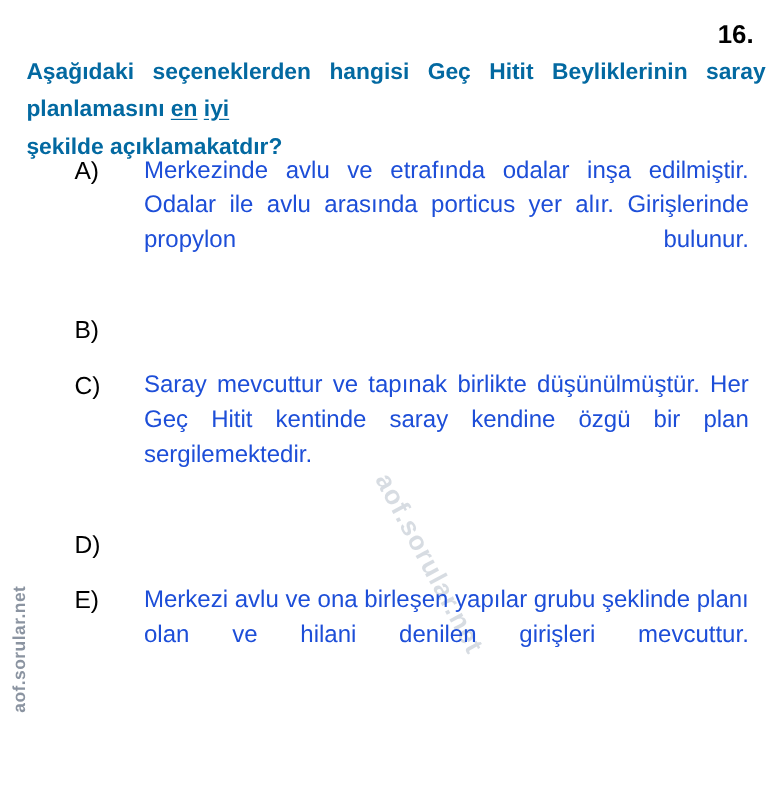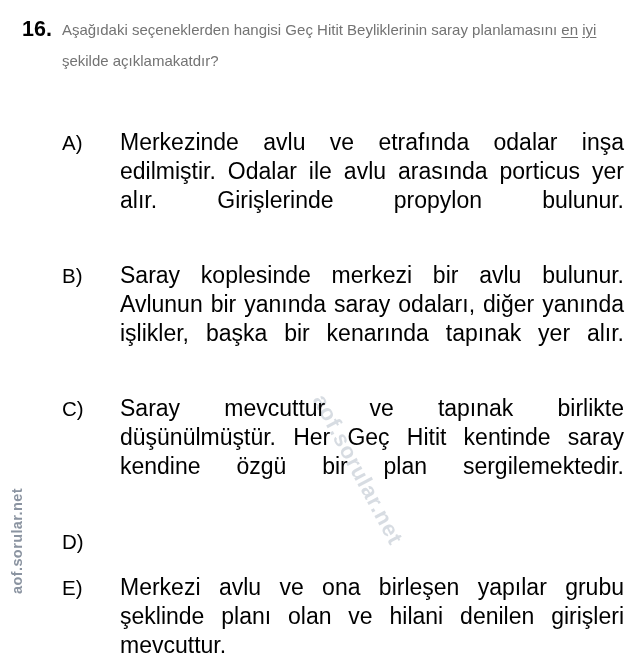--- a/index.html
+++ b/index.html
@@ -52,37 +52,38 @@
     pointer-events: none;
   }
 
   
   .question {
     position: absolute;
     left: 22px;
     top: 14px;
     width: 616px;
     display: flex;
-    align-items: flex-start;
+    align-items: flex-end;
+    flex-direction: column;
   }
   .q-number {
     flex: 0 0 auto;
     font-weight: bold;
     font-size: 21.5px;
     line-height: 31px;
     color: #000;
     padding-right: 10px;
     white-space: nowrap;
   }
   .q-body {
     flex: 1 1 auto;
-    font-weight: normal;
-    font-size: 15px;
+    font-weight: bold;
+    font-size: 19px;
     line-height: 31px;
-    color: #737373;
+    color: #0369a1;
     text-align: justify;
     text-justify: inter-word;
   }
   .q-body .lastline {
     text-align: left;
   }
   .u { text-decoration: underline; text-underline-offset: 2px; }
 
   
   .options {
@@ -98,23 +99,23 @@
   }
   .opt-letter {
     flex: 0 0 58px;
     font-size: 20.5px;
     line-height: 29px;
     color: #000;
     font-weight: normal;
   }
   .opt-text {
     flex: 1 1 auto;
-    font-size: 23px;
+    font-size: 20px;
     line-height: 29px;
-    color: #000000;
+    color: #1d4ed8;
     text-align: justify;
     text-justify: inter-word;
   }
   
   .opt-text::after {
     content: "";
     display: inline-block;
     width: 100%;
   }
 </style>
@@ -138,21 +139,20 @@
 
   <div class="options">
 
     <div class="option">
       <div class="opt-letter">A)</div>
       <div class="opt-text">Merkezinde avlu ve etrafında odalar inşa edilmiştir. Odalar ile avlu arasında porticus yer alır. Girişlerinde propylon bulunur.</div>
     </div>
 
     <div class="option">
       <div class="opt-letter">B)</div>
-      <div class="opt-text">Saray koplesinde merkezi bir avlu bulunur. Avlunun bir yanında saray odaları, diğer yanında işlikler, başka bir kenarında tapınak yer alır.</div>
     </div>
 
     <div class="option">
       <div class="opt-letter">C)</div>
       <div class="opt-text">Saray mevcuttur ve tapınak birlikte düşünülmüştür. Her Geç Hitit kentinde saray kendine özgü bir plan sergilemektedir.</div>
     </div>
 
     <div class="option">
       <div class="opt-letter">D)</div>
     </div>

